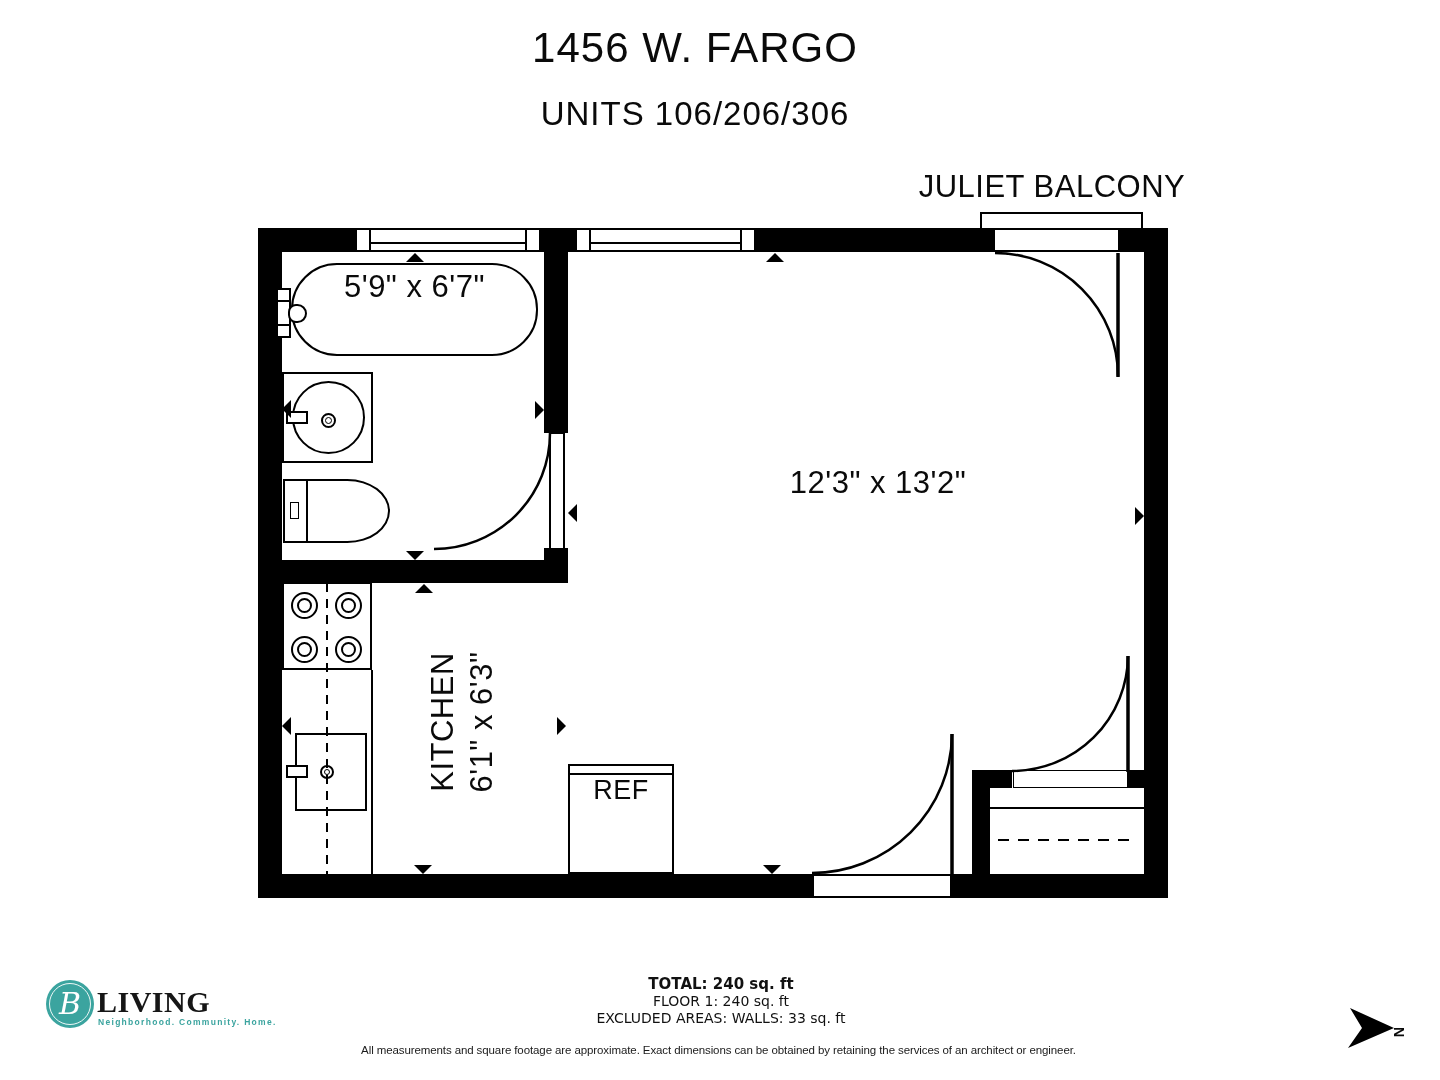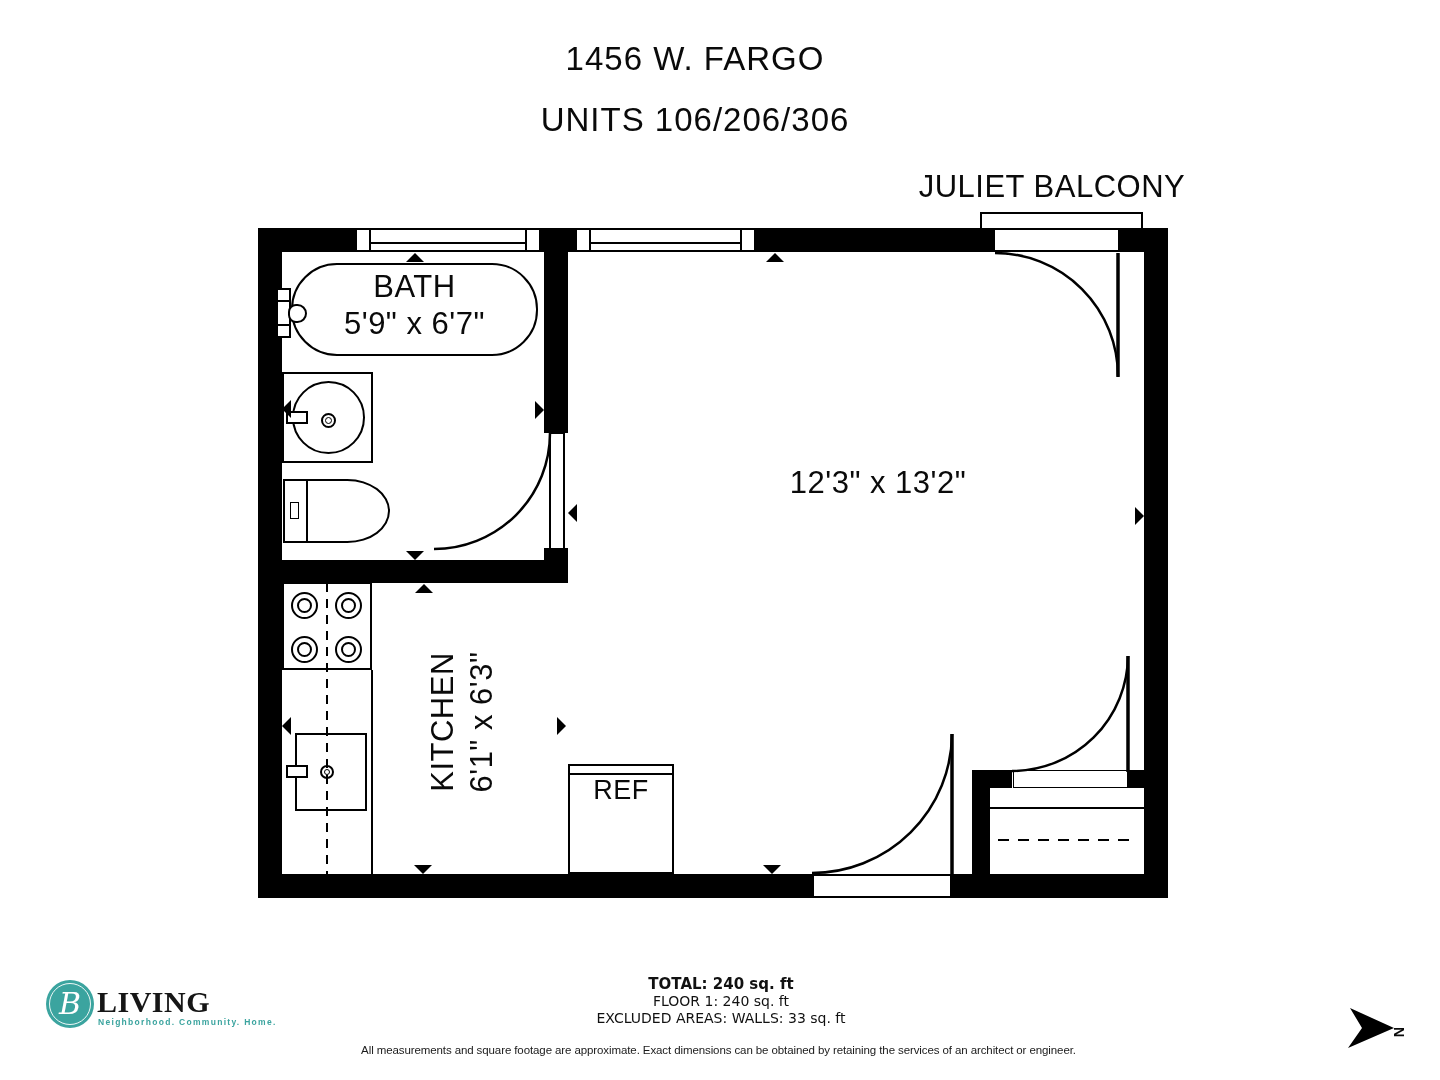--- a/index.html
+++ b/index.html
@@ -12,21 +12,21 @@
   .label{position:absolute;text-align:center;line-height:37px;font-size:31px;letter-spacing:0.5px;white-space:nowrap;}
   .tri{position:absolute;width:0;height:0;}
   .tri-up{border-left:9px solid transparent;border-right:9px solid transparent;border-bottom:9px solid #000;}
   .tri-down{border-left:9px solid transparent;border-right:9px solid transparent;border-top:9px solid #000;}
   .tri-left{border-top:9px solid transparent;border-bottom:9px solid transparent;border-right:9px solid #000;}
   .tri-right{border-top:9px solid transparent;border-bottom:9px solid transparent;border-left:9px solid #000;}
   .win{position:absolute;top:228px;height:24px;background:#fff;border:2px solid #000;box-sizing:border-box;}
   .win .jamb{position:absolute;top:0;bottom:0;width:2px;background:#000;}
   .win .mid{position:absolute;left:13px;right:13px;top:12px;height:2px;background:#000;}
   #title-block{position:absolute;left:0;top:24px;width:1390px;text-align:center;}
-  #title-block .t1{font-size:33px;letter-spacing:1px;margin-top:16px;}
+  #title-block .t1{font-size:42px;letter-spacing:1px;}
   #title-block .t2{font-size:33px;letter-spacing:1px;margin-top:23px;}
   #svg-overlay{position:absolute;left:0;top:0;width:1440px;height:1080px;pointer-events:none;}
   .rot-kitchen{position:absolute;left:382px;top:642px;width:160px;height:160px;
                display:flex;flex-direction:column;justify-content:center;align-items:center;
                transform:rotate(-90deg);}
   .rot-kitchen div{font-size:31px;line-height:39px;white-space:nowrap;letter-spacing:0.5px;}
   
   #logo-circle{position:absolute;left:46px;top:980px;width:48px;height:48px;border-radius:50%;
                background:#3ba49f;display:flex;align-items:center;justify-content:center;}
   #logo-ring{position:absolute;inset:3px;border:1.5px solid rgba(255,255,255,.9);border-radius:50%;}
@@ -145,21 +145,20 @@
   <div class="tri tri-down" style="left:414px;top:865px;"></div>
   <div class="tri tri-down" style="left:763px;top:865px;"></div>
   <div class="tri tri-left" style="left:282px;top:400px;"></div>
   <div class="tri tri-left" style="left:282px;top:717px;"></div>
   <div class="tri tri-left" style="left:568px;top:504px;"></div>
   <div class="tri tri-right" style="left:535px;top:401px;"></div>
   <div class="tri tri-right" style="left:557px;top:717px;"></div>
   <div class="tri tri-right" style="left:1135px;top:507px;"></div>
 
   <div class="label" style="left:291px;top:268px;width:247px;">
-    <div>BATH</div>
     <div>5'9" x 6'7"</div>
   </div>
   <div class="label" style="left:728px;top:464px;width:300px;">
     <div>12'3" x 13'2"</div>
   </div>
   <div class="rot-kitchen">
     <div>KITCHEN</div>
     <div>6'1" x 6'3"</div>
   </div>
   <div class="label" style="left:568px;top:772px;width:106px;font-size:27px;">REF</div>

